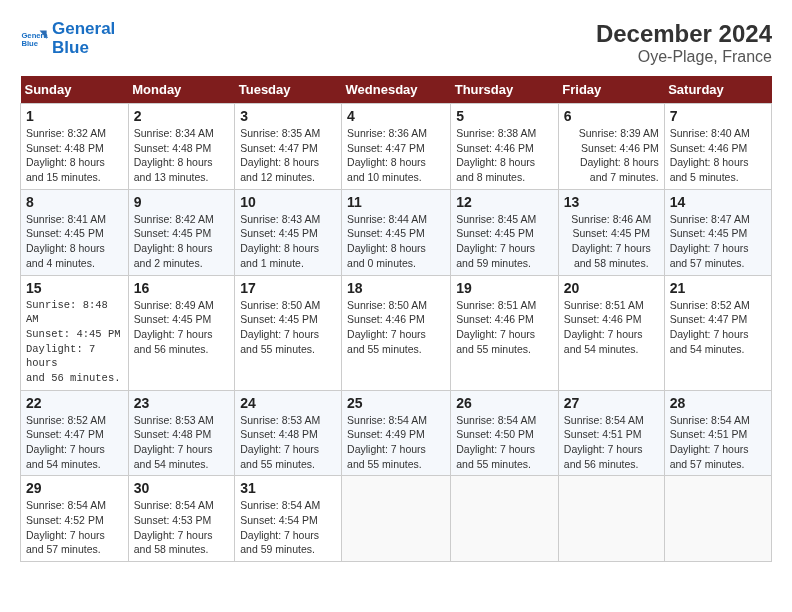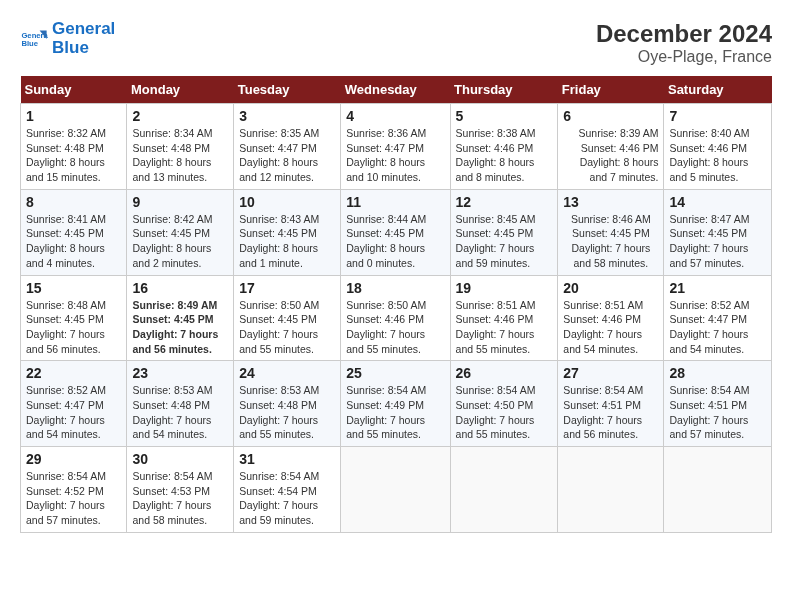--- a/index.html
+++ b/index.html
@@ -209,28 +209,28 @@
           <span class="day-num">14</span>
           <div class="day-info" style="white-space: pre-line;">Sunrise: 8:47 AM
 Sunset: 4:45 PM
 Daylight: 7 hours
 and 57 minutes.</div>
         </td>
       </tr>
       <tr>
         <td>
           <span class="day-num">15</span>
-          <div class="day-info" style="white-space: pre-line;">Sunrise: 8:48 AM
+          <div class="day-info" style="white-space: pre-line; font-family: Liberation Mono, monospace;">Sunrise: 8:48 AM
 Sunset: 4:45 PM
 Daylight: 7 hours
 and 56 minutes.</div>
         </td>
         <td>
           <span class="day-num">16</span>
-          <div class="day-info" style="white-space: pre-line; font-weight: bold;">Sunrise: 8:49 AM
+          <div class="day-info" style="white-space: pre-line;">Sunrise: 8:49 AM
 Sunset: 4:45 PM
 Daylight: 7 hours
 and 56 minutes.</div>
         </td>
         <td>
           <span class="day-num">17</span>
           <div class="day-info" style="white-space: pre-line;">Sunrise: 8:50 AM
 Sunset: 4:45 PM
 Daylight: 7 hours
 and 55 minutes.</div>

